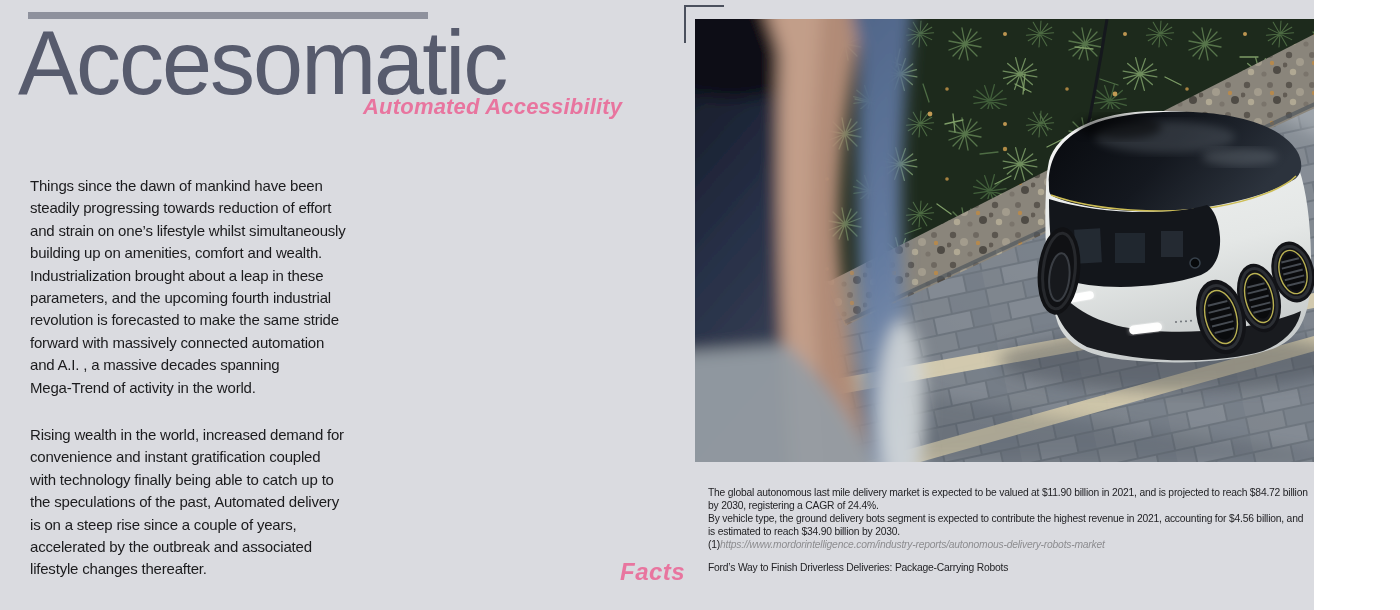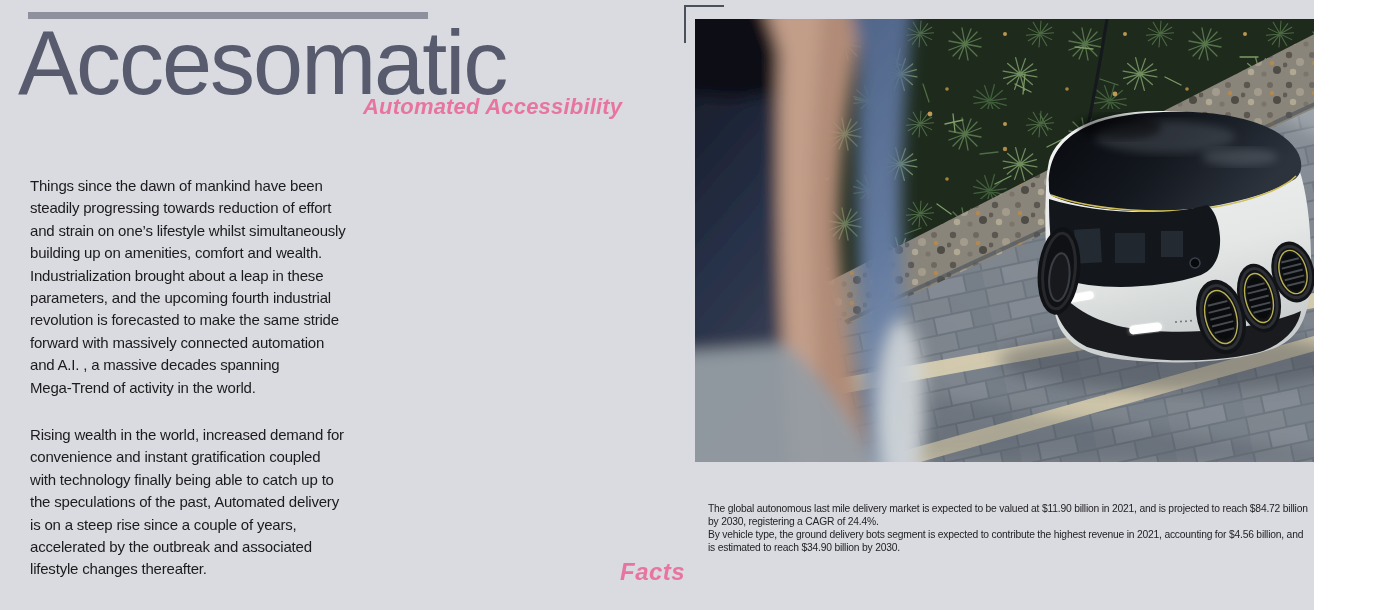--- a/index.html
+++ b/index.html
@@ -48,21 +48,21 @@
     font-size:24px; font-weight:bold; font-style:italic;
     color:#e8759f; letter-spacing:0.5px;
   }
   .fact-block {
     position:absolute; left:708px; width:672px;
     font-size:10.3px; line-height:13px; letter-spacing:-0.2px;
     color:#232326;
   }
   .fact-1 { top:486px; }
   .fact-2 { top:561px; }
-  .fact-text { white-space:pre-line;margin-top:16px; }
+  .fact-text { white-space:pre-line; }
   .source-line { white-space:nowrap; }
   .source-prefix { color:#232326; font-style:normal; }
   .source-url { color:#8d8d90; font-style:italic; }
 </style>
 </head>
 <body>
 
 <div class="page">
 
   <div class="top-bar"></div>
@@ -284,18 +284,20 @@
     </svg>
   </div>
 
   <div class="facts-label">Facts</div>
 
   <div class="fact-block fact-1">
     <div class="fact-text">The global autonomous last mile delivery market is expected to be valued at $11.90 billion in 2021, and is projected to reach $84.72 billion
 by 2030, registering a CAGR of 24.4%.
 By vehicle type, the ground delivery bots segment is expected to contribute the highest revenue in 2021, accounting for $4.56 billion, and
 is estimated to reach $34.90 billion by 2030.</div>
+    <div class="source-line"><span class="source-prefix">(1)</span><span class="source-url">https://www.mordorintelligence.com/industry-reports/autonomous-delivery-robots-market</span></div>
   </div>
 
   <div class="fact-block fact-2">
+    <div class="fact-text">Ford’s Way to Finish Driverless Deliveries: Package-Carrying Robots</div>
   </div>
 
 </div>
 
 </body></html>

